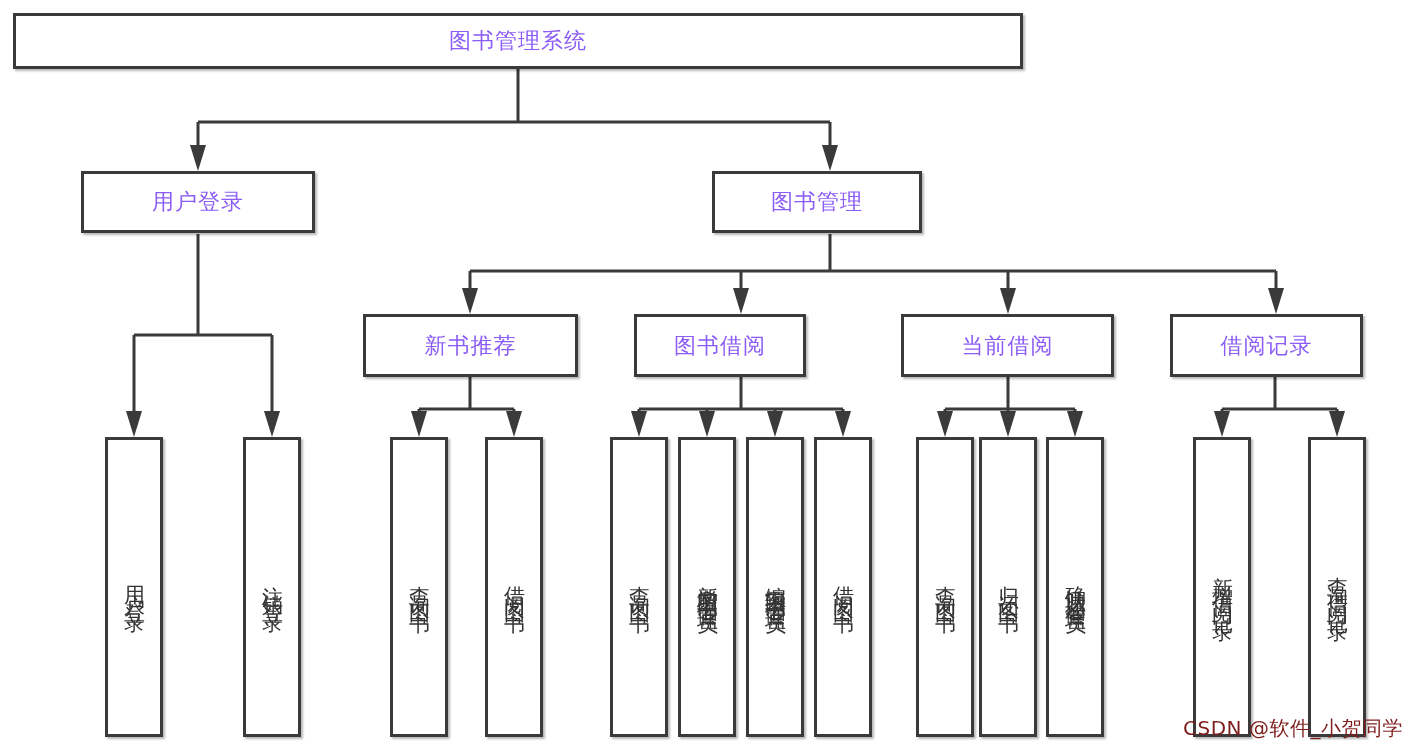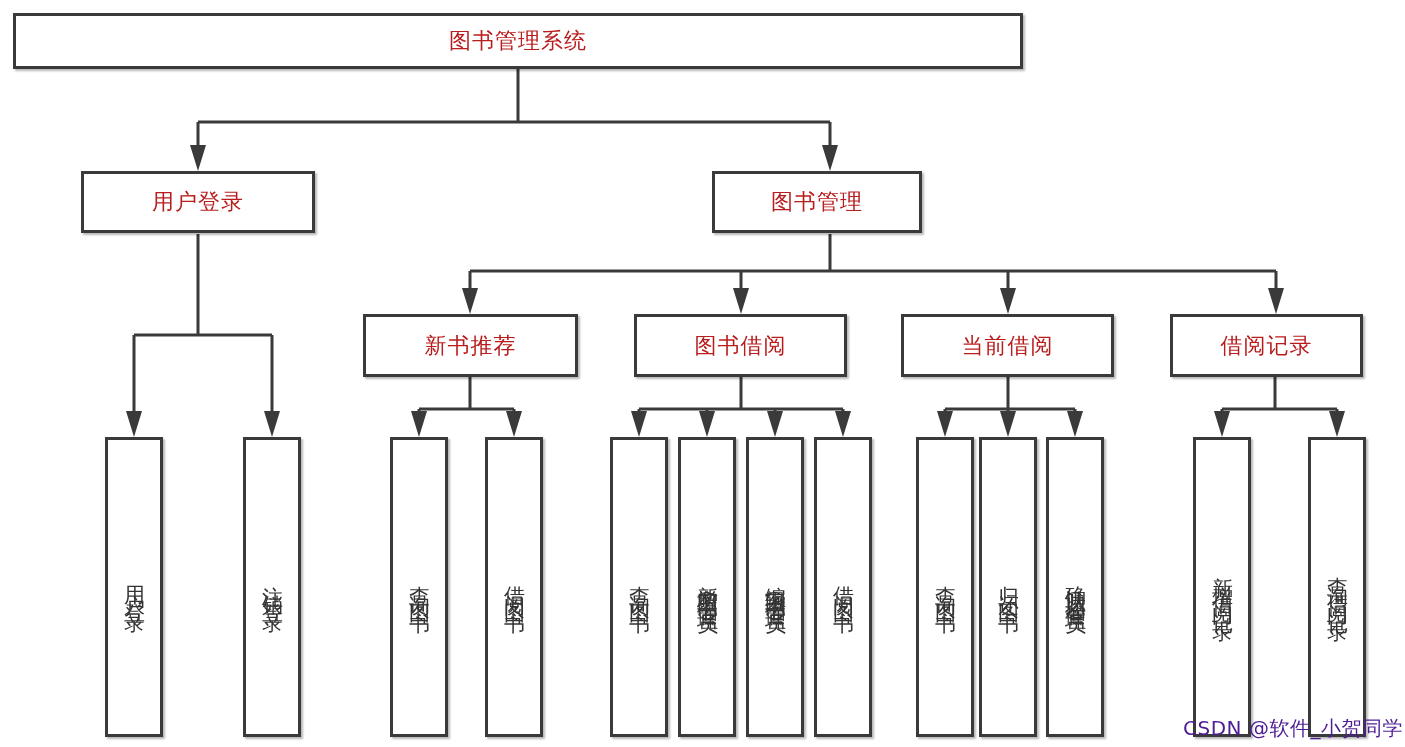--- a/index.html
+++ b/index.html
@@ -29,30 +29,30 @@
     background: #ffffff;
     border: 3px solid #3a3a3a;
     box-shadow: 2px 2px 2px rgba(0,0,0,0.28);
     display: flex;
     align-items: center;
     justify-content: center;
   }
   .h-label {
     font-size: 22px;
     letter-spacing: 1px;
-    color: #b91c1c;
+    color: #8b5cf6;
     white-space: nowrap;
   }
   .root  { left: 13px;  top: 13px;  width: 1010px; height: 56px; }
   .lvl2  { top: 171px; height: 62px; }
   .n-user { left: 81px;  width: 234px; }
   .n-book { left: 712px; width: 210px; }
   .lvl3  { top: 314px; height: 63px; }
   .n-new     { left: 363px;  width: 215px; }
-  .n-borrow  { left: 634px;  width: 213px; }
+  .n-borrow  { left: 634px;  width: 172px; }
   .n-current { left: 901px;  width: 213px; }
   .n-records { left: 1170px; width: 193px; }
   .leaf {
     top: 437px;
     height: 300px;
     width: 58px;
     overflow: hidden;
   }
   .vtext {
     writing-mode: vertical-rl;
@@ -75,21 +75,21 @@
   .l9  { left: 916px; }
   .l10 { left: 979px; }
   .l11 { left: 1046px; }
   .l12 { left: 1193px; }
   .l13 { left: 1308px; }
   .watermark {
     position: absolute;
     left: 1183px;
     top: 715px;
     font-size: 20px;
-    color: #4c1d95;
+    color: #7f1d1d;
     letter-spacing: 0.5px;
     white-space: nowrap;
   }
 </style>
 </head>
 <body>
 
 <div class="canvas">
 
   <svg class="connectors" viewBox="0 0 1405 747" xmlns="http://www.w3.org/2000/svg" aria-hidden="true">

